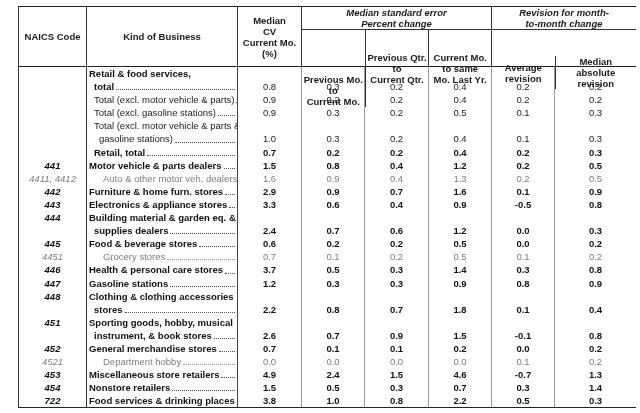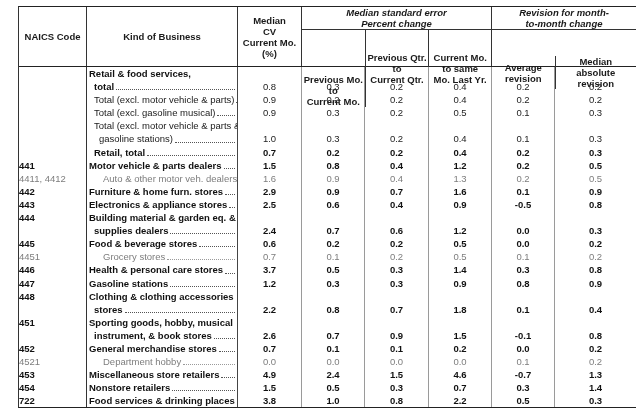--- a/index.html
+++ b/index.html
@@ -17,21 +17,21 @@
   .h-grp-label{height:24px;border-bottom:1px solid #333;display:flex;align-items:center;justify-content:center;text-align:center;white-space:pre-line;font-style:italic;}
   .h-subs{flex:1;display:flex;}
   .h-sub{box-sizing:border-box;display:flex;align-items:center;justify-content:center;text-align:center;white-space:pre-line;}
   .h-sub + .h-sub{border-left:1px solid #333;}
   .h-sub-pm{width:63px;margin-top:44px;}.h-sub-pq{width:64px;}.h-sub-cm{width:63px;}
   .h-sub-avg{width:63px;}.h-sub-mar{width:82px;}
   
   .tbody{font-size:9.5px;}
   .row{display:flex;height:13.1px;line-height:13.1px;}
   .c{box-sizing:border-box;overflow:hidden;}
-  .c-naics{width:67px;text-align:left;color:#222;}
+  .c-naics{width:67px;text-align:center;color:#222;font-style:italic;}
   .c-kind{width:151px;border-left:1px solid #333;display:flex;align-items:flex-end;padding-left:2px;}
   .c-val{width:63px;text-align:center;border-left:1px solid #9a9a9a;color:#222;}
   .c-cv{width:64px;border-left:1px solid #444;}
   .c-pq{width:64px;}
   .c-mar{width:82px;}
   .lbl{white-space:nowrap;margin-top:28px;}
   .ind1{padding-left:5px;}
   .ind2{padding-left:10px;text-align:right;}
   .ind3{padding-left:14px;}
   .bold{font-weight:bold;color:#111;}
@@ -112,21 +112,21 @@
         <div class="c c-val c-cv">0.9</div>
         <div class="c c-val ">0.2</div>
         <div class="c c-val c-pq">0.2</div>
         <div class="c c-val ">0.4</div>
         <div class="c c-val ">0.2</div>
         <div class="c c-val c-mar">0.2</div>
       </div>
       <div class="row">
         <div class="c c-naics"></div>
         <div class="c c-kind">
-          <span class="lbl ind1">Total (excl. gasoline musical)</span>
+          <span class="lbl ind1">Total (excl. gasoline stations)</span>
           <span class="leader"></span>
         </div>
         <div class="c c-val c-cv">0.9</div>
         <div class="c c-val ">0.3</div>
         <div class="c c-val c-pq">0.2</div>
         <div class="c c-val ">0.5</div>
         <div class="c c-val ">0.1</div>
         <div class="c c-val c-mar">0.3</div>
       </div>
       <div class="row">
@@ -204,21 +204,21 @@
         <div class="c c-val  bold">1.6</div>
         <div class="c c-val  bold">0.1</div>
         <div class="c c-val c-mar bold">0.9</div>
       </div>
       <div class="row">
         <div class="c c-naics bold">443</div>
         <div class="c c-kind">
           <span class="lbl ind0 bold">Electronics &amp; appliance stores</span>
           <span class="leader"></span>
         </div>
-        <div class="c c-val c-cv bold">2.5</div>
+        <div class="c c-val c-cv bold">3.3</div>
         <div class="c c-val  bold">0.6</div>
         <div class="c c-val c-pq bold">0.4</div>
         <div class="c c-val  bold">0.9</div>
         <div class="c c-val  bold">-0.5</div>
         <div class="c c-val c-mar bold">0.8</div>
       </div>
       <div class="row">
         <div class="c c-naics bold">444</div>
         <div class="c c-kind">
           <span class="lbl ind0 bold">Building material &amp; garden eq. &amp;</span>

